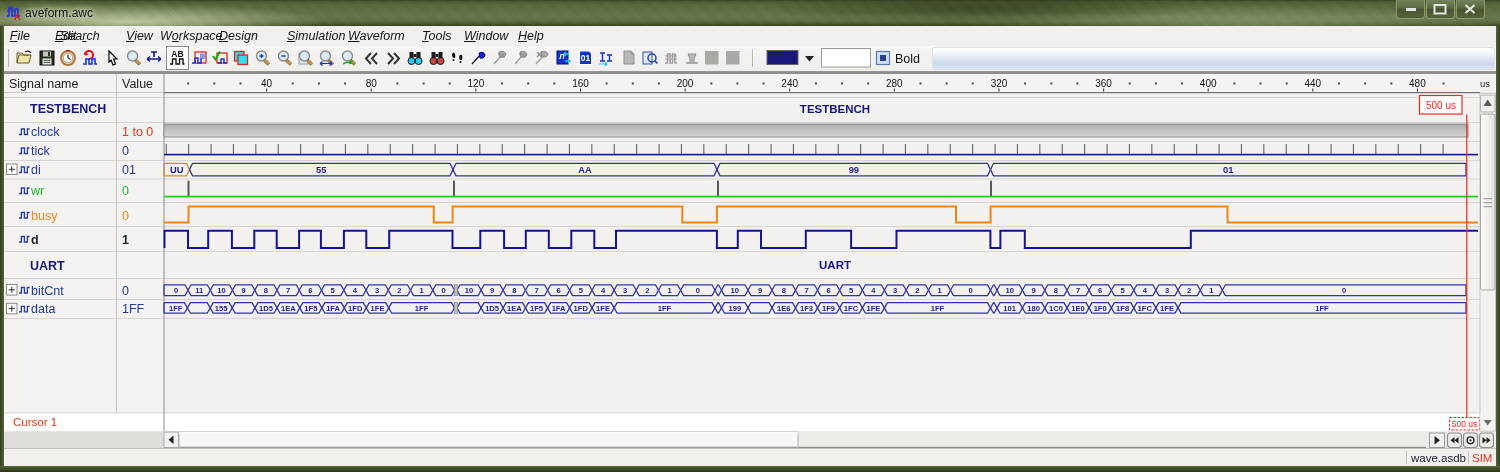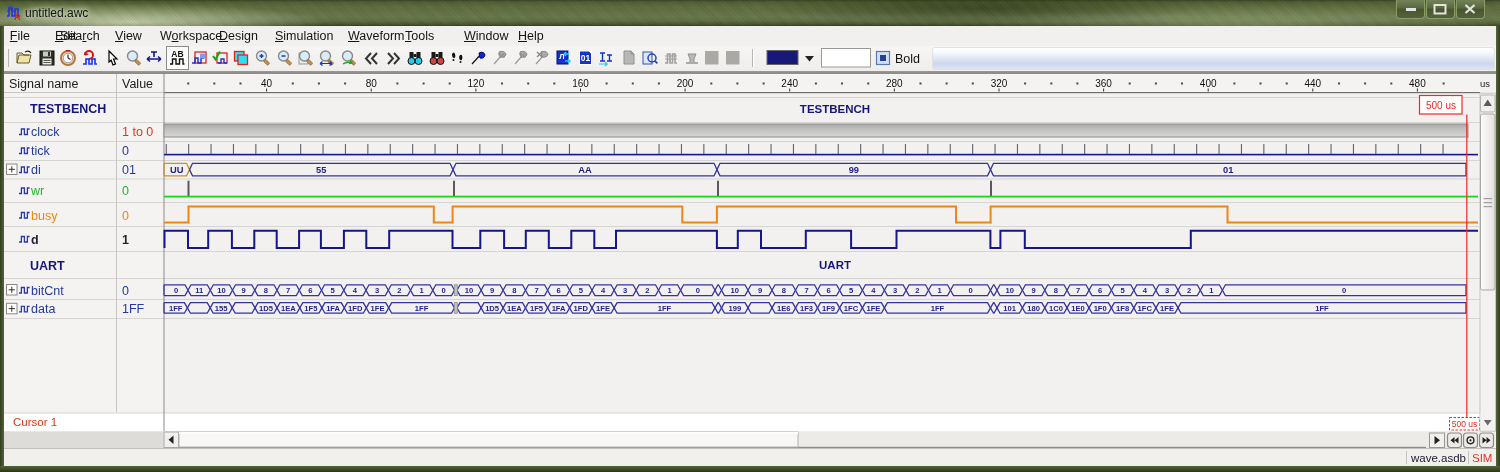--- a/index.html
+++ b/index.html
@@ -11,21 +11,21 @@
     radial-gradient(ellipse 400px 30px at 1250px 26px, rgba(180,195,150,0.45), rgba(180,195,150,0) 70%),
     linear-gradient(180deg, #36411f 0px, #4e5c31 2px, #5a6a3a 6px, #617044 12px, #67764a 17px, #5d6c40 21px, #4a562e 24px, #333d1e 26px);
 }
 #titleicon { position:absolute; left:6px; top:5px; }
 #titletext { position:absolute; left:25px; top:6px; font-size:12px; color:#111;
   text-shadow:0 0 4px rgba(228,238,205,1), 0 0 9px rgba(228,238,205,0.95), 0 0 14px rgba(228,238,205,0.7); }
 .wbtn { position:absolute; top:0; height:19px; border:1px solid #8a9a66; border-top:none;
   background:linear-gradient(180deg,#74825a 0%,#5a6840 45%,#49552f 50%,#55623a 100%);
   border-radius:0 0 4px 4px; }
 #menubar { position:absolute; left:4px; top:26px; width:1492px; height:20px; background:#f1f0ee; }
-.mi { position:absolute; top:28.5px; font-size:12.5px; color:#141414; }
+.mi { position:absolute; top:28.5px; font-size:12.5px; color:#141414;font-style:italic; }
 #toolbar { position:absolute; left:4px; top:46px; width:1492px; height:26px;
   background:linear-gradient(180deg,#f6f5f3,#efeeec); border-bottom:1px solid #98968f; }
 #tbpanel { position:absolute; left:932px; top:47px; width:563px; height:23px; border-radius:3px;
   background:linear-gradient(180deg,#ffffff 0%,#f0f4fa 30%,#ccd7ec 75%,#dde5f4 100%);
   border:1px solid #e2e2e2; }
 #borderL { position:absolute; left:0; top:26px; width:4px; height:446px;
   background:linear-gradient(90deg,#333d1e,#55643a); }
 #borderR { position:absolute; right:0; top:26px; width:4px; height:446px;
   background:linear-gradient(90deg,#55643a,#333d1e); }
 #borderB { position:absolute; left:0; top:466px; width:1500px; height:6px;
@@ -40,39 +40,39 @@
 <body>
 <div id="win">
 <div id="titlebar"></div>
 <div id="titleicon">
       <svg width="16" height="16">
         <path d="M1,11 h2 v-7 h3 v7 h3 v-7 h3 v7 h2" fill="none" stroke="#2233dd" stroke-width="1.6"></path>
         <path d="M1,6 h2 v-4 h3 v4 h2" fill="none" stroke="#2233dd" stroke-width="1.2"></path>
         <text x="8" y="15" font-size="9" font-weight="bold" fill="#ee1111" font-family="Liberation Sans">A</text>
       </svg>
     </div>
-<div id="titletext">untitled.awc</div>
+<div id="titletext">aveform.awc</div>
 <div class="wbtn" style="left:1396px;width:29px"></div>
 <div class="wbtn" style="left:1426px;width:29px"></div>
 <div class="wbtn" style="left:1456px;width:29px"></div>
 <svg width="1500" height="26">
   <rect x="1406" y="8" width="10" height="3" fill="#e4e4e4"></rect>
   <rect x="1434.5" y="5" width="11" height="8.5" fill="none" stroke="#e4e4e4" stroke-width="2"></rect>
   <path d="M 1465.5,5 l 9,8 M 1474.5,5 l -9,8" stroke="#e4e4e4" stroke-width="2.2"></path>
 </svg>
 <div id="menubar"></div>
 <div class="mi" style="left:9.8px"><u>F</u>ile</div>
 <div class="mi" style="left:55px"><u>E</u>dit</div>
 <div class="mi" style="left:60px">Sea<u>r</u>ch</div>
-<div class="mi" style="left:115px"><u>V</u>iew</div>
+<div class="mi" style="left:126px"><u>V</u>iew</div>
 <div class="mi" style="left:160px">W<u>o</u>rkspace</div>
 <div class="mi" style="left:219px"><u>D</u>esign</div>
-<div class="mi" style="left:275px"><u>S</u>imulation</div>
+<div class="mi" style="left:287px"><u>S</u>imulation</div>
 <div class="mi" style="left:348px"><u>W</u>aveform</div>
-<div class="mi" style="left:405px"><u>T</u>ools</div>
+<div class="mi" style="left:422px"><u>T</u>ools</div>
 <div class="mi" style="left:464px"><u>W</u>indow</div>
 <div class="mi" style="left:518px"><u>H</u>elp</div>
 <div id="toolbar"></div>
 <div id="tbpanel"></div>
 <div id="borderL"></div>
     <div id="borderR"></div>
     <div id="borderB"></div>
 <div id="hdr"></div>
 <div id="panel"></div>
 <div id="wavebg"></div>

